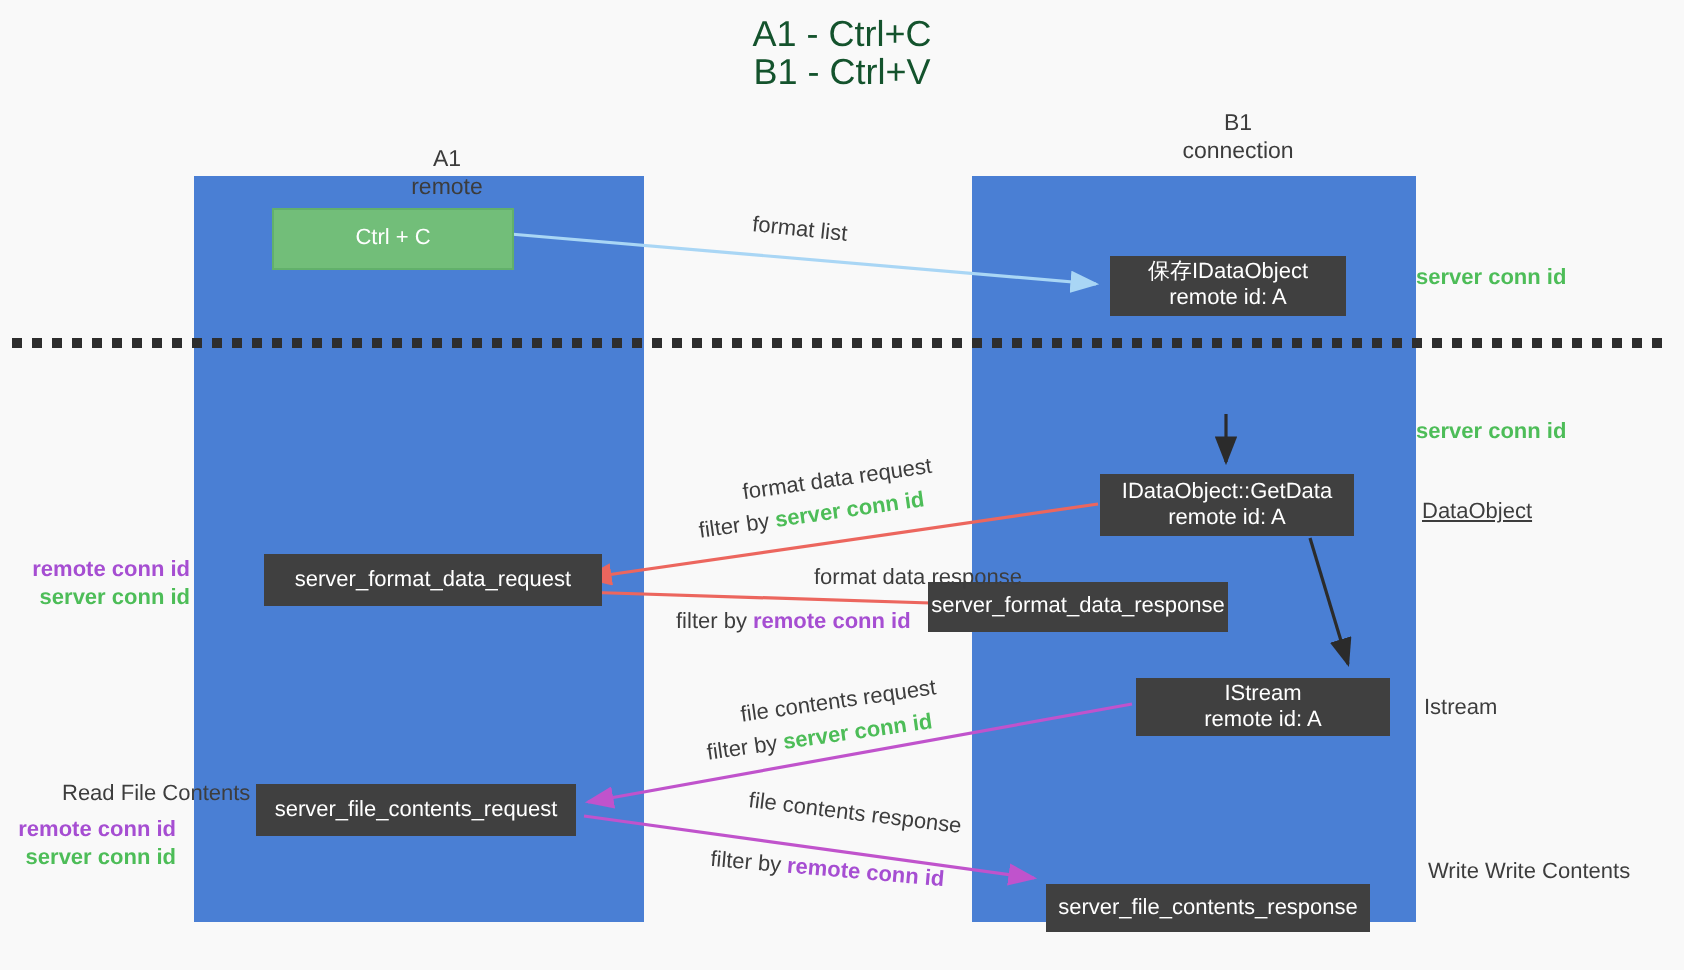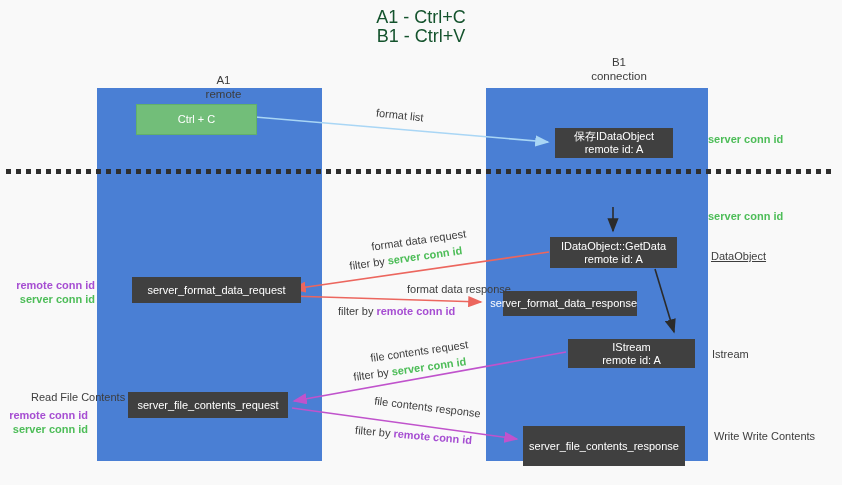--- a/index.html
+++ b/index.html
@@ -89,34 +89,34 @@
 
   <div class="box box-orange" style="left:550px;top:237px;width:127px;height:31px;">
     <span>IDataObject::GetData</span>
     <span>remote id: A</span>
   </div>
 
   <div class="box box-orange" style="left:132px;top:277px;width:169px;height:26px;">
     <span>server_format_data_request</span>
   </div>
 
-  <div class="box box-orange" style="left:503px;top:291px;width:134px;height:25px;align-items:flex-end;">
+  <div class="box box-orange" style="left:464px;top:291px;width:150px;height:25px;">
     <span>server_format_data_response</span>
   </div>
 
   <div class="box box-orange" style="left:568px;top:339px;width:127px;height:29px;">
     <span>IStream</span>
     <span>remote id: A</span>
   </div>
 
   <div class="box box-orange" style="left:128px;top:392px;width:160px;height:26px;">
     <span>server_file_contents_request</span>
   </div>
 
-  <div class="box box-orange" style="left:523px;top:426px;width:162px;height:40px;">
+  <div class="box box-orange" style="left:523px;top:442px;width:162px;height:24px;">
     <span>server_file_contents_response</span>
   </div>
 
   <div class="albl" style="left:376px;top:109px;transform:rotate(6deg);">format list</div>
 
   <div class="albl" style="left:371px;top:234px;transform:rotate(-8deg);">format data request</div>
   <div class="albl" style="left:349px;top:252px;transform:rotate(-8deg);">
     <span class="pre">filter by</span><span class="g">server conn id</span>
   </div>
 

